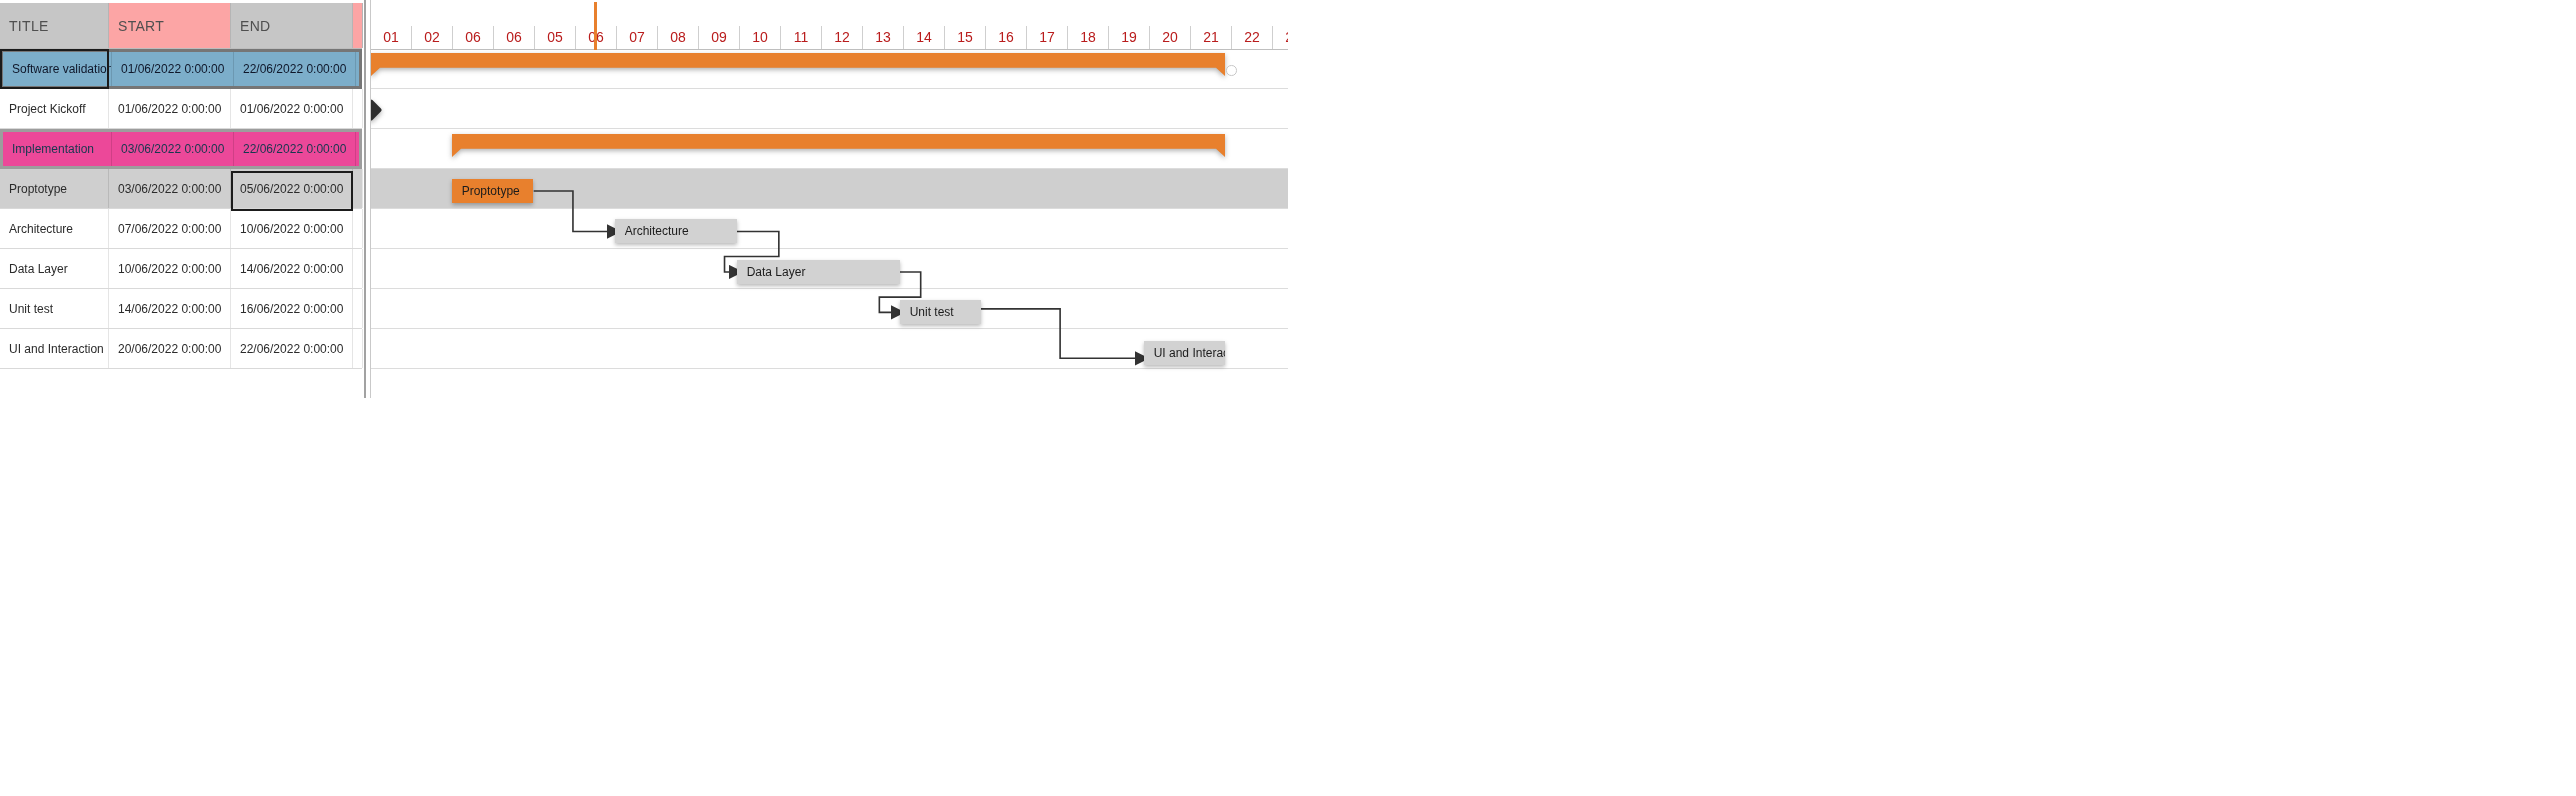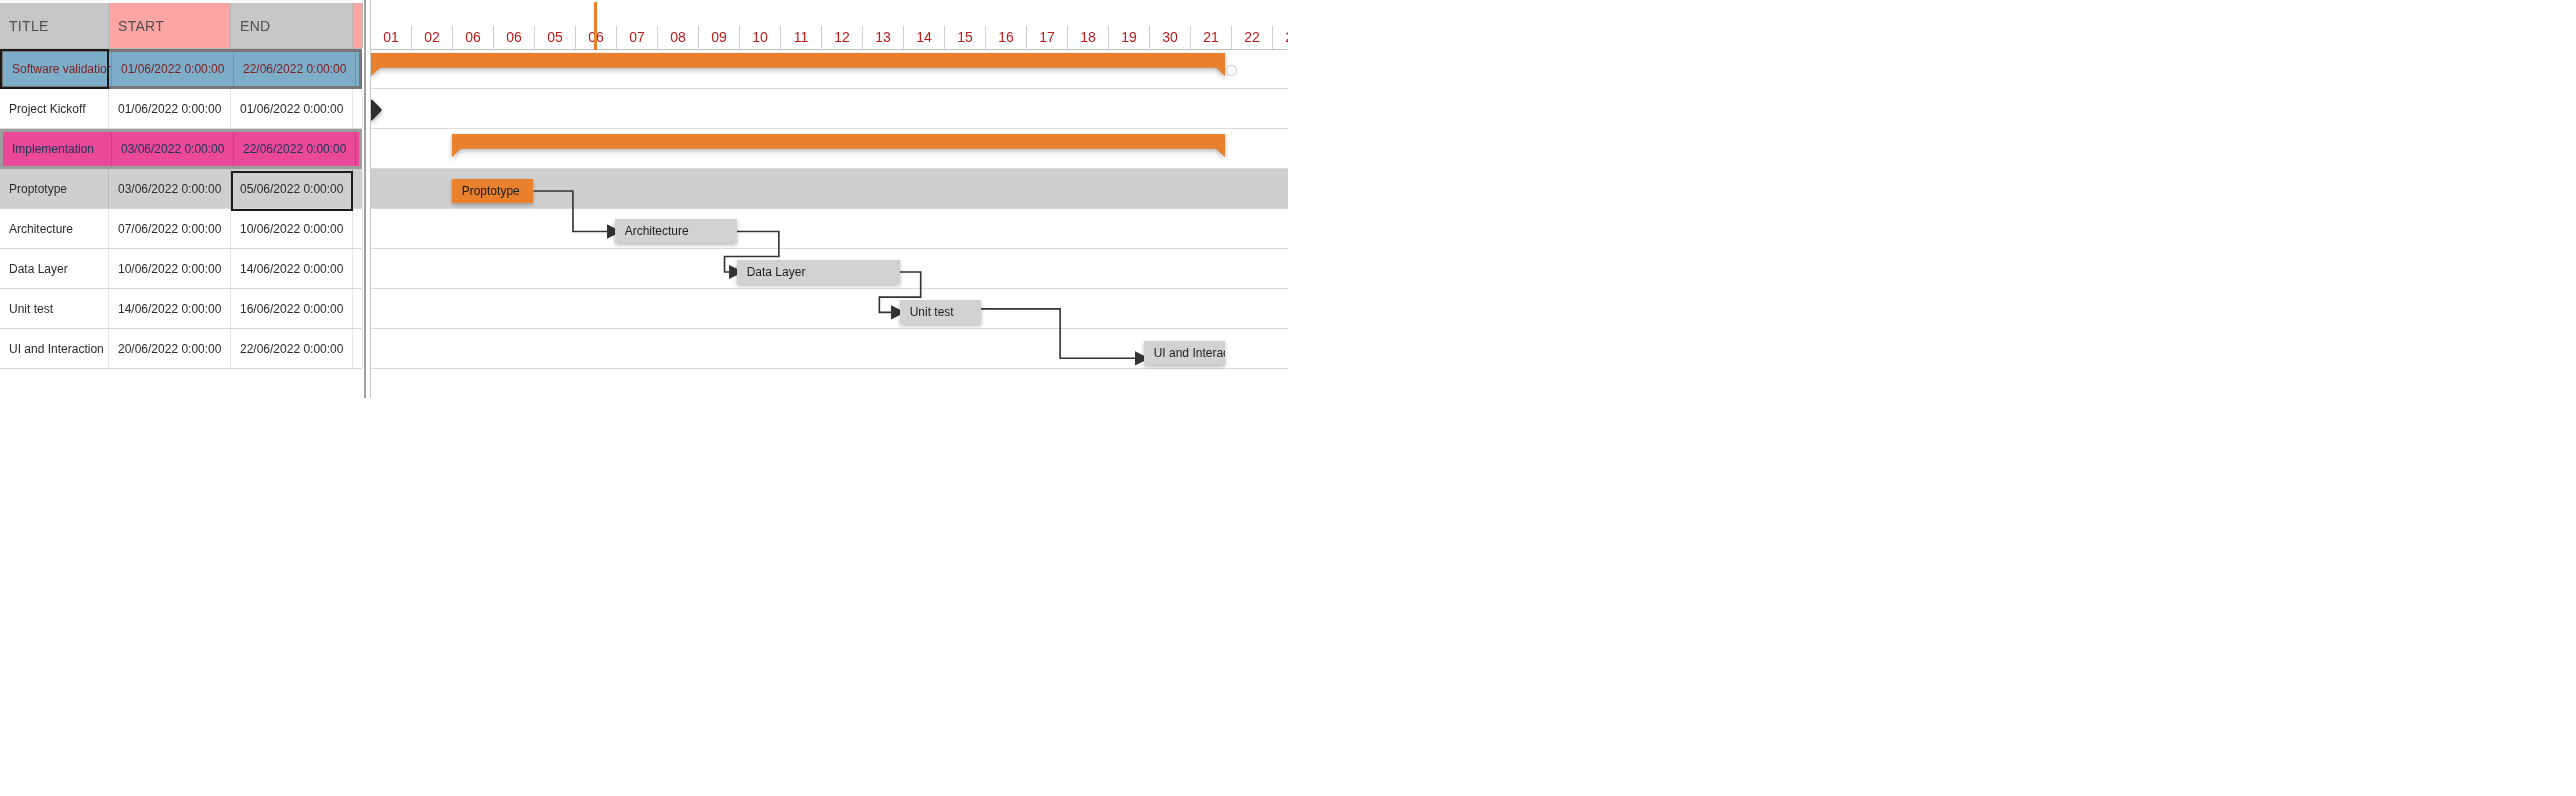--- a/index.html
+++ b/index.html
@@ -12,21 +12,21 @@
   .g-hcell{box-sizing:border-box;display:flex;align-items:center;padding-left:9px;font-size:14px;color:#4f4f4f;letter-spacing:0.3px;border-right:0.8px solid #b5b5b5;overflow:hidden;white-space:nowrap;}
   .g-hcell.gray{background:#c6c6c6;}
   .g-hcell.light{background:#fca5a5;text-align:center;}
   .col-title{width:109px;flex:none;}
   .col-start{width:122px;flex:none;}
   .col-end{width:122px;flex:none;}
   .col-extra{flex:1;min-width:0;}
   .g-body{position:absolute;left:0;top:49px;width:362px;}
   .g-row{display:flex;height:40px;box-sizing:border-box;border-bottom:0.8px solid #d9d9d9;background:#fff;color:#2b2b2b;}
   .g-cell{box-sizing:border-box;display:flex;align-items:center;padding-left:9px;font-size:12px;border-right:0.8px solid rgba(0,0,0,0.10);overflow:hidden;white-space:nowrap;}
-  .g-row.sel1{background:#7caeca;color:#7f1d1d;border:3.2px solid #767676;}
+  .g-row.sel1{background:#7caeca;color:#0f172a;border:3.2px solid #767676;}
   .g-row.sel2{background:#ec4899;color:#16384f;border:3.2px solid #9d9d9d;}
   .g-row.active{background:#cfcfcf;}
   .g-row.sel1 .g-cell,.g-row.sel2 .g-cell{border-right-color:rgba(0,0,0,0.12);}
   .focus-box{position:absolute;box-sizing:border-box;border:2px solid #1b1b1b;pointer-events:none;}
   .focus-title{left:0;top:49px;width:109px;height:40px;}
   .focus-end{left:231px;top:171px;width:122px;height:40px;}
 
   
   .splitter{position:absolute;left:364px;top:0;width:2.1px;height:398px;background:#a2a2a2;}
 
@@ -133,21 +133,21 @@
         <div class="day-cell">10</div>
         <div class="day-cell">11</div>
         <div class="day-cell">12</div>
         <div class="day-cell">13</div>
         <div class="day-cell">14</div>
         <div class="day-cell">15</div>
         <div class="day-cell">16</div>
         <div class="day-cell">17</div>
         <div class="day-cell">18</div>
         <div class="day-cell">19</div>
-        <div class="day-cell">30</div>
+        <div class="day-cell">20</div>
         <div class="day-cell">21</div>
         <div class="day-cell">22</div>
         <div class="day-cell">23</div>
       </div>
     <div class="today-line" id="today-line" style="left: 223px;"></div>
     <div class="ch-rows" id="chart-rows">
         <div class="ch-row"></div>
         <div class="ch-row"></div>
         <div class="ch-row"></div>
         <div class="ch-row active"></div>

